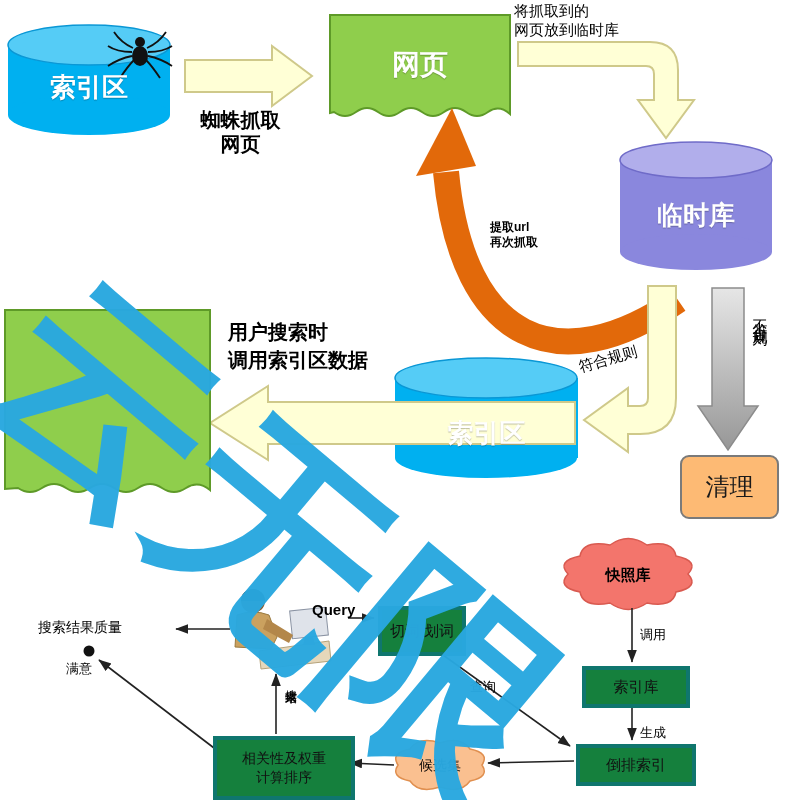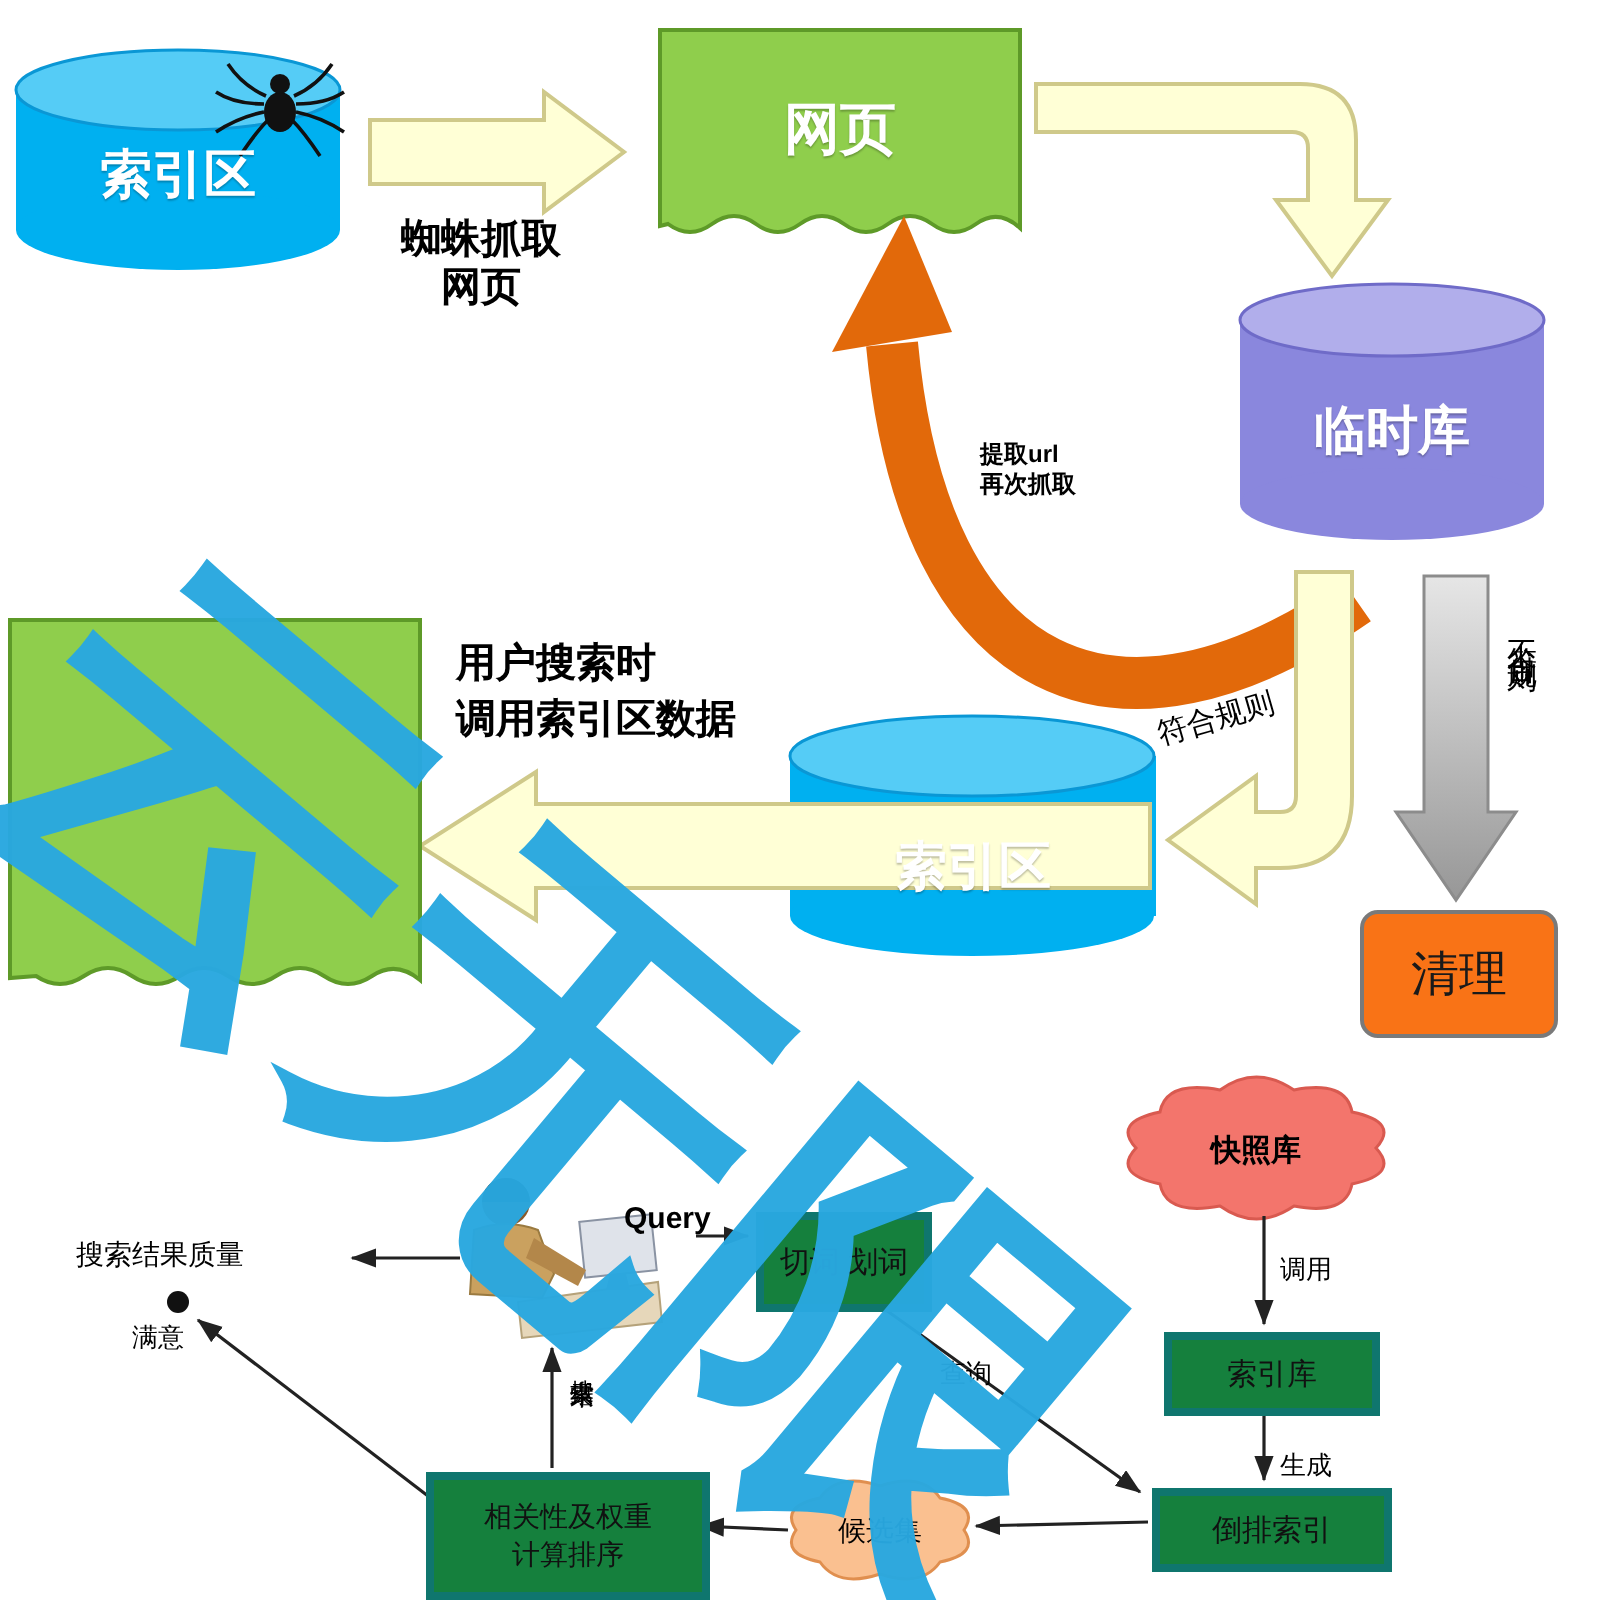--- a/index.html
+++ b/index.html
@@ -7,21 +7,21 @@
          font-family:"Liberation Sans","DejaVu Sans",sans-serif;}
   #shapes{position:absolute;left:0;top:0;z-index:1;}
   .t{position:absolute;z-index:2;color:#000;}
   .pre{white-space:pre-line;}
   .ctr{text-align:center;}
   .wlbl{color:#fff;font-weight:bold;text-shadow:0 1px 1px rgba(0,0,0,.25);}
   .blk{font-weight:bold;}
   .vert{writing-mode:vertical-rl;letter-spacing:3px;}
   .box{position:absolute;z-index:2;display:flex;align-items:center;justify-content:center;
        background:#15803d;border:4px solid #0f766e;color:#111;}
-  #clean-box{background:#f97316;border:2px solid #7a7a7a;border-radius:9px;font-size:24px;color:#1a1a1a;}
+  #clean-box{background:#fdba74;border:2px solid #7a7a7a;border-radius:9px;font-size:24px;color:#1a1a1a;}
   #watermark{position:absolute;left:95px;top:245px;z-index:40;font-size:218px;font-weight:bold;
              line-height:1;white-space:nowrap;color:#29a8e0;transform:rotate(40deg);
              transform-origin:0 0;opacity:.97;pointer-events:none;}
 </style>
 </head>
 <body>
 
 <div id="stage">
 
   <svg id="shapes" width="800" height="800" viewBox="0 0 800 800">
@@ -111,20 +111,22 @@
       <line x1="276" y1="734" x2="276" y2="674" marker-end="url(#arr)"></line>
       <line x1="230" y1="629" x2="176" y2="629" marker-end="url(#arr)"></line>
       <line x1="214" y1="748" x2="99" y2="660" marker-end="url(#arr)"></line>
     </g>
   </svg>
 
   <div class="t wlbl ctr" style="left:8px;top:70px;width:162px;font-size:26px;">索引区</div>
   <div class="t wlbl ctr" style="left:330px;top:46px;width:180px;font-size:28px;">网页</div>
   <div class="t blk pre ctr" style="left:178px;top:108px;width:125px;font-size:20px;line-height:1.2;">蜘蛛抓取
 网页</div>
+  <div class="t pre" style="left:514px;top:2px;width:165px;font-size:15px;line-height:1.25;">将抓取到的
+网页放到临时库</div>
   <div class="t wlbl ctr" style="left:620px;top:198px;width:152px;font-size:26px;">临时库</div>
   <div class="t blk pre" style="left:490px;top:220px;width:90px;font-size:12px;line-height:1.25;">提取url
 再次抓取</div>
   <div class="t" style="left:578px;top:350px;font-size:15px;transform:rotate(-16deg);">符合规则</div>
   <div class="t vert" style="left:750px;top:308px;font-size:15px;">不符合规则</div>
   <div class="box" id="clean-box" style="left:680px;top:455px;width:95px;height:60px;">
     <span>清理</span>
   </div>
   <div class="t wlbl ctr" style="left:395px;top:416px;width:183px;font-size:26px;">索引区</div>
   <div class="t blk pre" style="left:228px;top:318px;width:175px;font-size:20px;line-height:1.4;">用户搜索时

